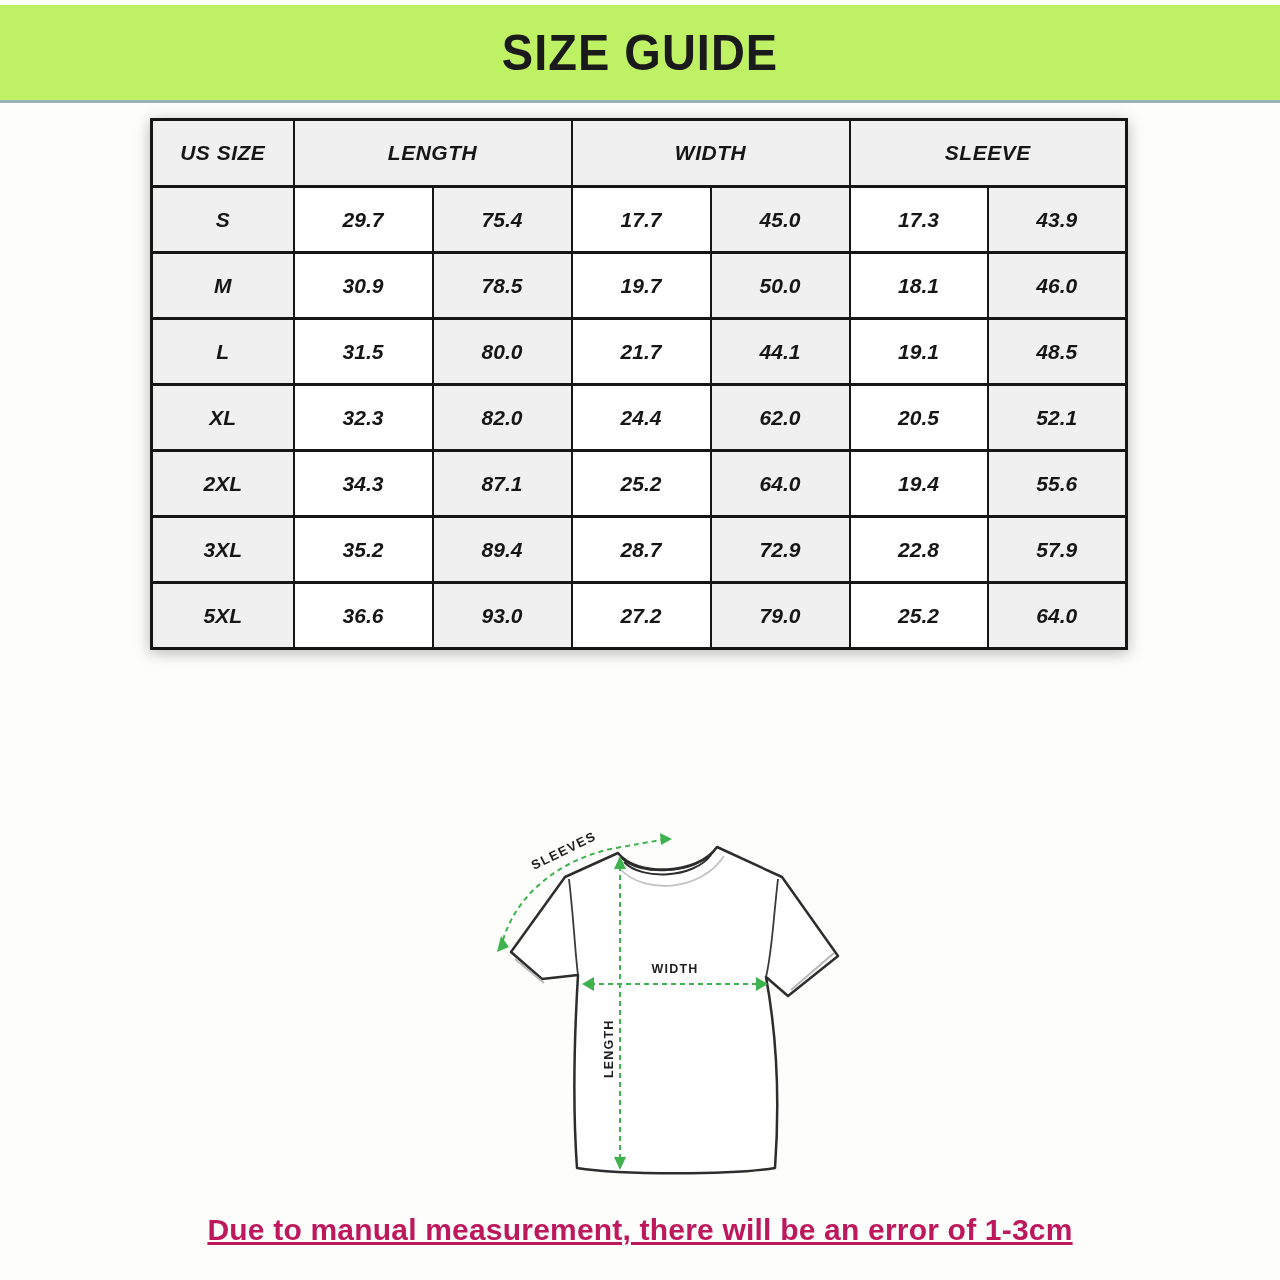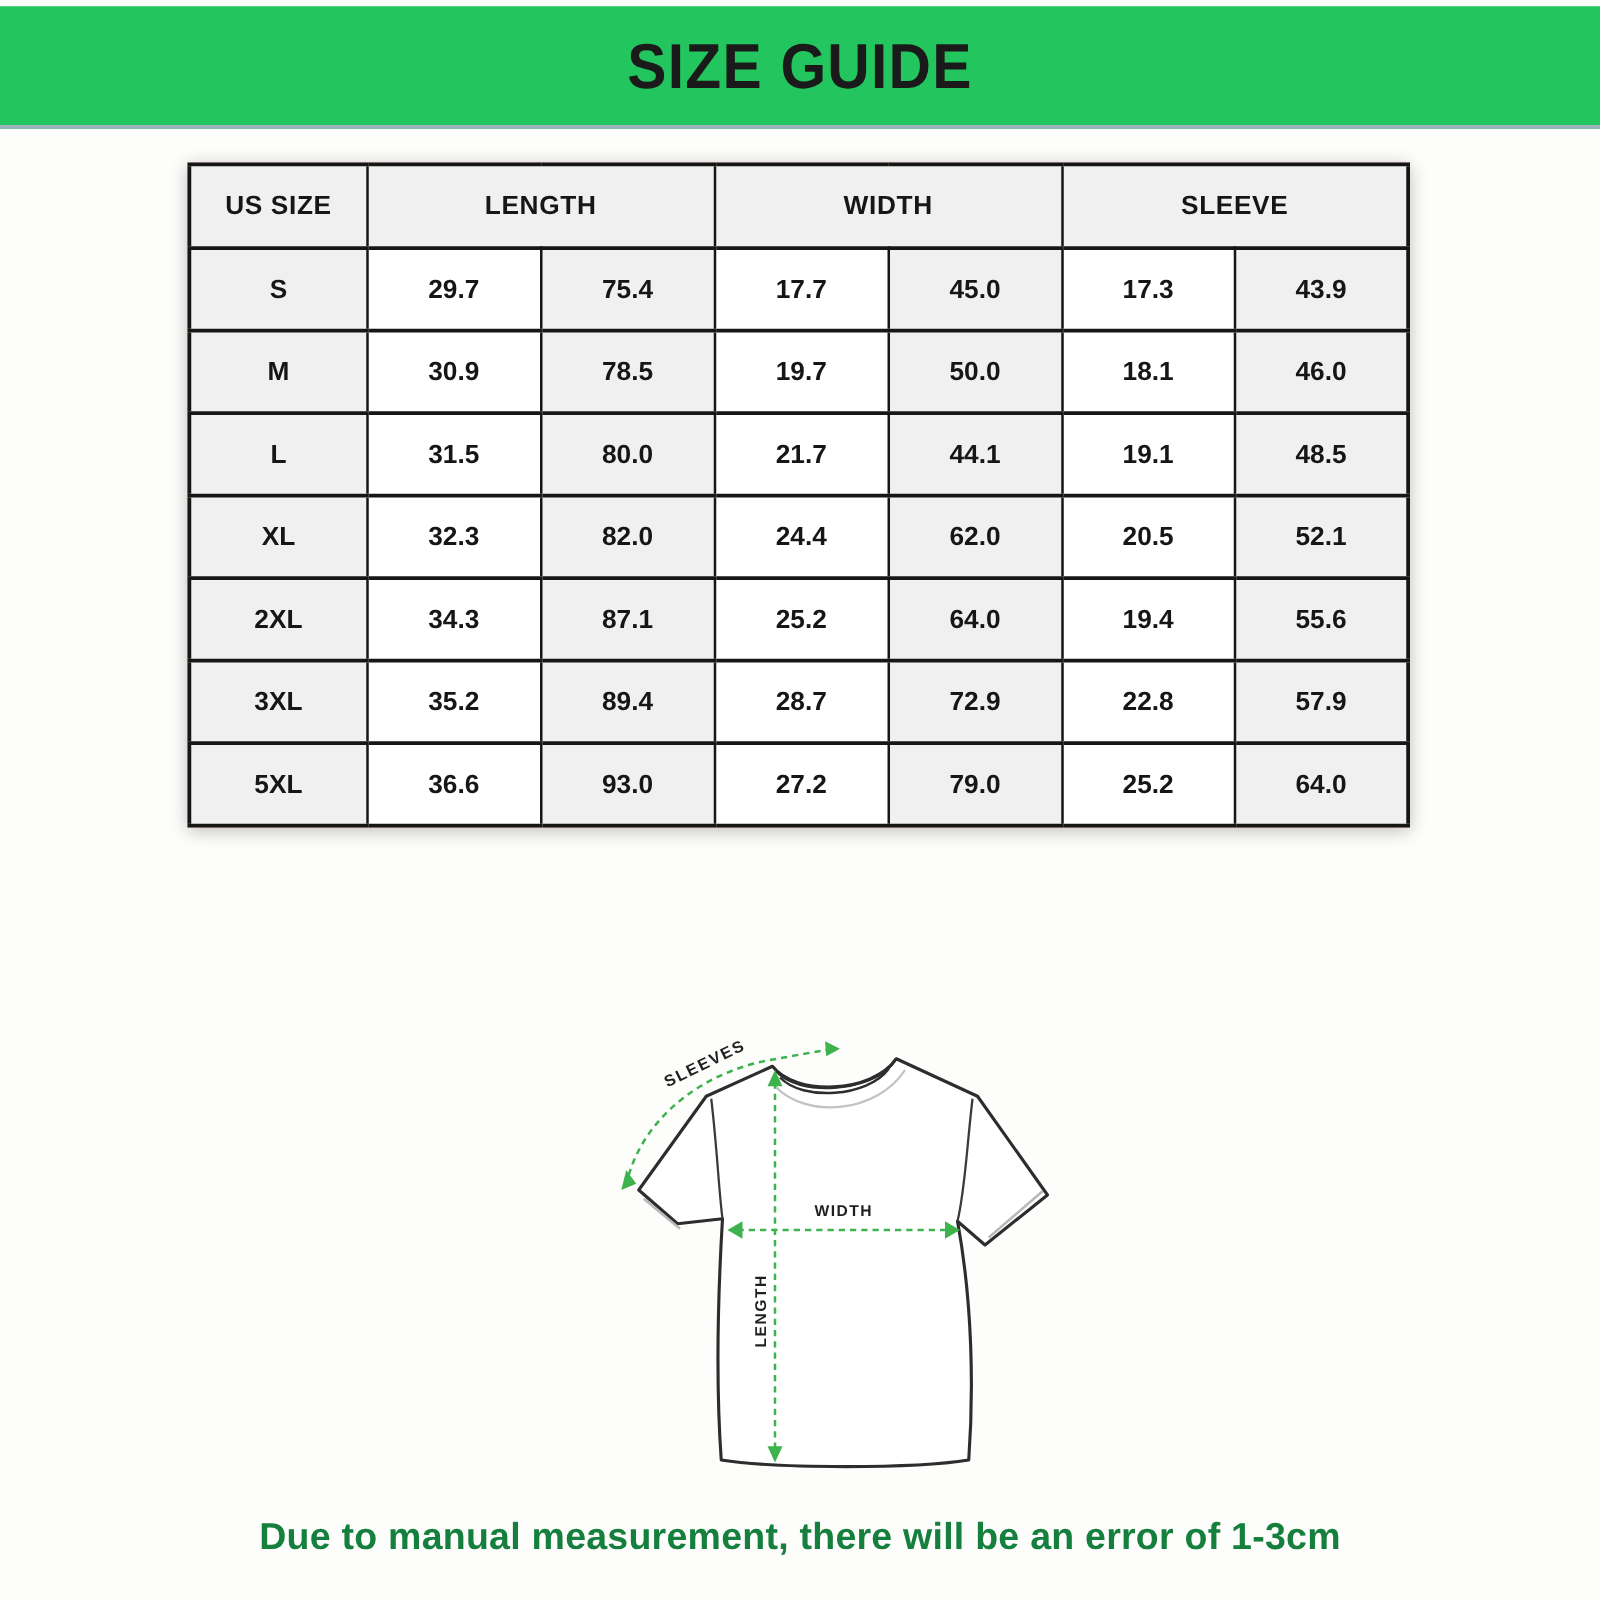--- a/index.html
+++ b/index.html
@@ -3,51 +3,53 @@
 <meta charset="utf-8">
 <style>
   html,body { margin:0; padding:0; background:#ffffff; }
   .page {
     position:relative; width:1280px; height:1280px; overflow:hidden;
     background:#fdfdfc; font-family:"Liberation Sans", sans-serif;
   }
   
   .banner {
     position:absolute; top:5px; left:0; width:100%; height:95px;
-    background:#22c55e; border-bottom:3px solid #9db1bb;
+    background:#bef264; border-bottom:3px solid #9db1bb;
     display:flex; align-items:center; justify-content:center;
   }
   .banner h1 {
     margin:0; font-size:47px; font-weight:800; letter-spacing:1px;
     color:#1a1a1a; transform:scaleY(1.08);
   }
   
   table.size-table {
-    position:absolute; top:130px; left:150px;
+    position:absolute; top:118px; left:150px;
     border-collapse:collapse; table-layout:fixed; width:975px;
-    background:#fca5a5; border:3px solid #161616;
+    background:#0369a1; border:3px solid #161616;
     box-shadow:0 3px 14px rgba(0,0,0,.28);
+    font-style:italic;
   }
   .size-table th, .size-table td {
     border:2px solid #161616; border-top-width:3px; border-bottom-width:3px;
     text-align:center; vertical-align:middle;
     font-weight:700; color:#161616; font-size:21px; padding:0;
   }
   .size-table thead tr.group-row th { height:64px; font-size:21px; letter-spacing:.5px; }
   .size-table thead tr.unit-row th { height:62px; }
   .size-table tbody td { height:63px; }
   .sh { background:#f0f0f0; }   
   .wh { background:#ffffff; }   
   
   .shirt-wrap { position:absolute; top:812px; left:470px; width:400px; height:380px; }
   
   .note {
     position:absolute; top:1213px; left:0; width:100%;
-    text-align:center; font-size:30px; font-weight:700; color:#15803d;
+    text-align:center; font-size:30px; font-weight:700; color:#be185d;
     letter-spacing:.2px;
+    text-decoration:underline;
   }
 </style>
 </head>
 <body>
 
 <div class="page">
 
   <div class="banner">
     <h1>SIZE GUIDE</h1>
   </div>

